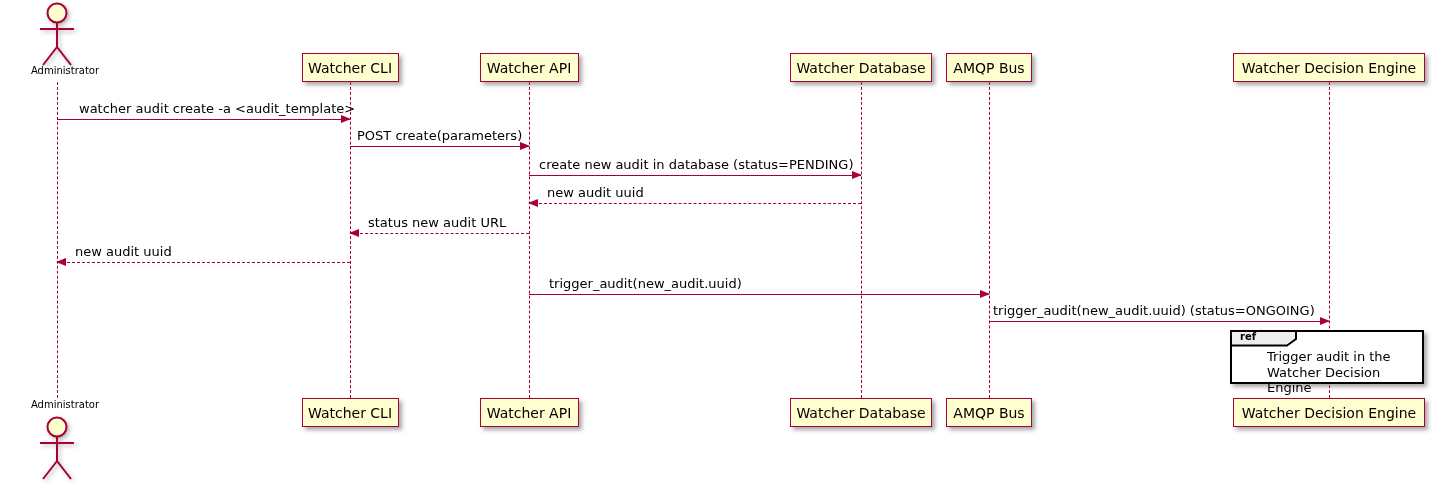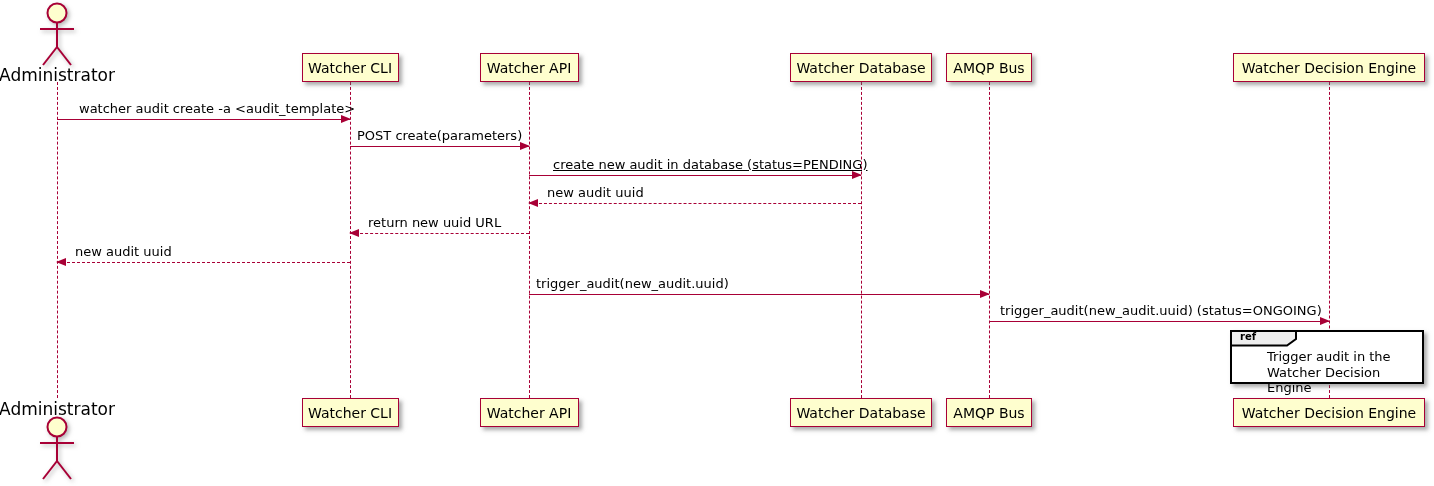--- a/index.html
+++ b/index.html
@@ -9,21 +9,21 @@
     overflow:hidden;
   }
   .lifeline { position:absolute; width:0; border-left:1px dashed #A80036; z-index:0; }
   .pbox {
     position:absolute; background:#FEFECE; border:1.8px solid #A80036;
     box-sizing:border-box; text-align:center; font-size:14px; z-index:2;
     box-shadow:3px 3px 4px rgba(100,100,100,0.55);
     display:flex; align-items:center; justify-content:center; white-space:nowrap;
   }
   .actor-svg { position:absolute; z-index:2; filter:drop-shadow(2.5px 2.5px 2px rgba(110,110,110,0.5)); }
-  .actor-label { position:absolute; font-size:17px; white-space:nowrap; transform:translateX(-50%); z-index:2; }
+  .actor-label { position:absolute; font-size:10px; white-space:nowrap; transform:translateX(-50%); z-index:2;margin-left:8px; }
   .msg { position:absolute; height:0; z-index:1; }
   .msg .line { position:absolute; left:0; right:0; top:0; border-top-width:1px; border-top-color:#A80036; }
   .msg .line.solid { border-top-style:solid; }
   .msg .line.dashed { border-top-style:dashed; }
   .msg .label { position:absolute; bottom:3px; font-size:13px; white-space:nowrap; }
   .ah { position:absolute; top:-4.5px; width:0; height:0;
         border-top:4.5px solid transparent; border-bottom:4.5px solid transparent; }
   .ah.right { right:-1px; border-left:10px solid #A80036; }
   .ah.left  { left:-1px;  border-right:10px solid #A80036; }
   .ref {
@@ -100,46 +100,46 @@
       <div class="label" style="left: 22px;">watcher audit create -a &lt;audit_template&gt;</div>
     </div>
     <div class="msg" style="left: 350px; top: 146px; width: 179px;">
       <div class="line solid"></div>
       <div class="ah right"></div>
       <div class="label" style="left: 7px;">POST create(parameters)</div>
     </div>
     <div class="msg" style="left: 529px; top: 175px; width: 332px;">
       <div class="line solid"></div>
       <div class="ah right"></div>
-      <div class="label" style="left: 24px; text-decoration: underline;">create new audit in database (status=PENDING)</div>
+      <div class="label" style="left: 10px;">create new audit in database (status=PENDING)</div>
     </div>
     <div class="msg" style="left: 529px; top: 203px; width: 332px;">
       <div class="line dashed"></div>
       <div class="ah left"></div>
       <div class="label" style="left: 18px;">new audit uuid</div>
     </div>
     <div class="msg" style="left: 350px; top: 233px; width: 179px;">
       <div class="line dashed"></div>
       <div class="ah left"></div>
-      <div class="label" style="left: 18px;">return new uuid URL</div>
+      <div class="label" style="left: 18px;">status new audit URL</div>
     </div>
     <div class="msg" style="left: 57px; top: 262px; width: 293px;">
       <div class="line dashed"></div>
       <div class="ah left"></div>
       <div class="label" style="left: 18px;">new audit uuid</div>
     </div>
     <div class="msg" style="left: 529px; top: 294px; width: 460px;">
       <div class="line solid"></div>
       <div class="ah right"></div>
-      <div class="label" style="left: 7px; text-align: center;">trigger_audit(new_audit.uuid)</div>
+      <div class="label" style="left: 20px; text-align: center;">trigger_audit(new_audit.uuid)</div>
     </div>
     <div class="msg" style="left: 989px; top: 321px; width: 340px;">
       <div class="line solid"></div>
       <div class="ah right"></div>
-      <div class="label" style="left: 11px; text-align: right;">trigger_audit(new_audit.uuid) (status=ONGOING)</div>
+      <div class="label" style="left: 4px; text-align: right;">trigger_audit(new_audit.uuid) (status=ONGOING)</div>
     </div>
     <div class="ref" style="left: 1230px; top: 330px; width: 194px; height: 54px;">
       <div class="ref-tab"><svg width="70" height="17" viewBox="0 0 70 17" xmlns="http://www.w3.org/2000/svg">
           <polygon points="1,1 66,1 66,9 57,15.5 1,15.5" fill="#EEEEEE" stroke="#000" stroke-width="2"></polygon>
         </svg></div>
       <div class="ref-keyword">ref</div>
       <div class="ref-body">
         <div>Trigger audit in the</div>
         <div>Watcher Decision Engine</div>
       </div>

